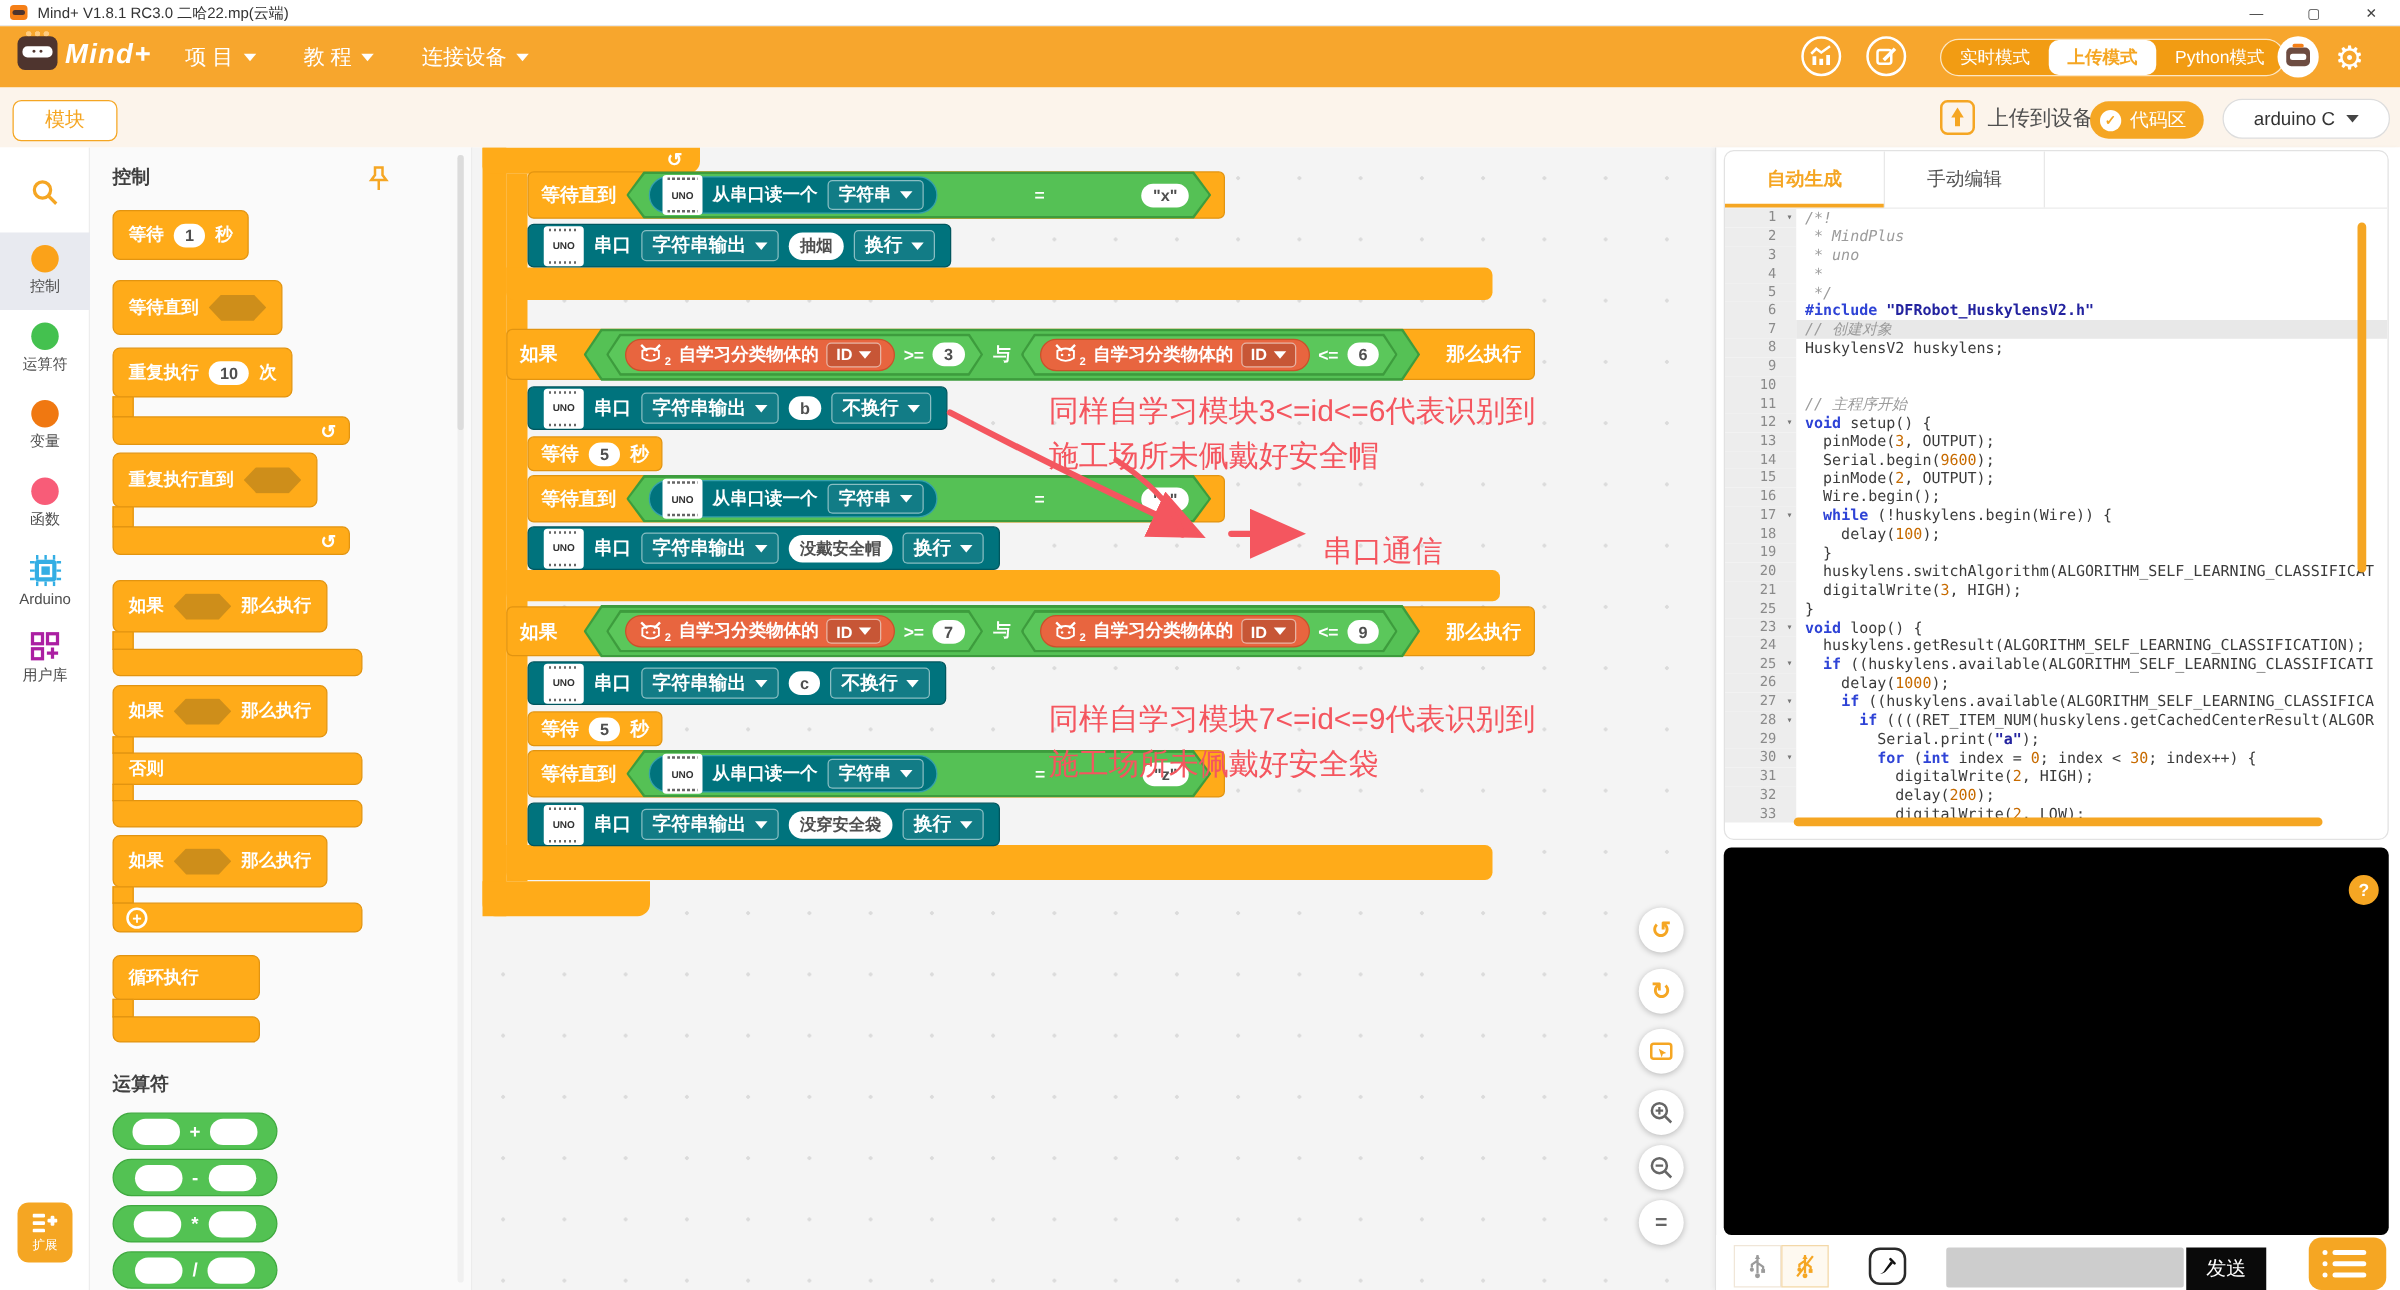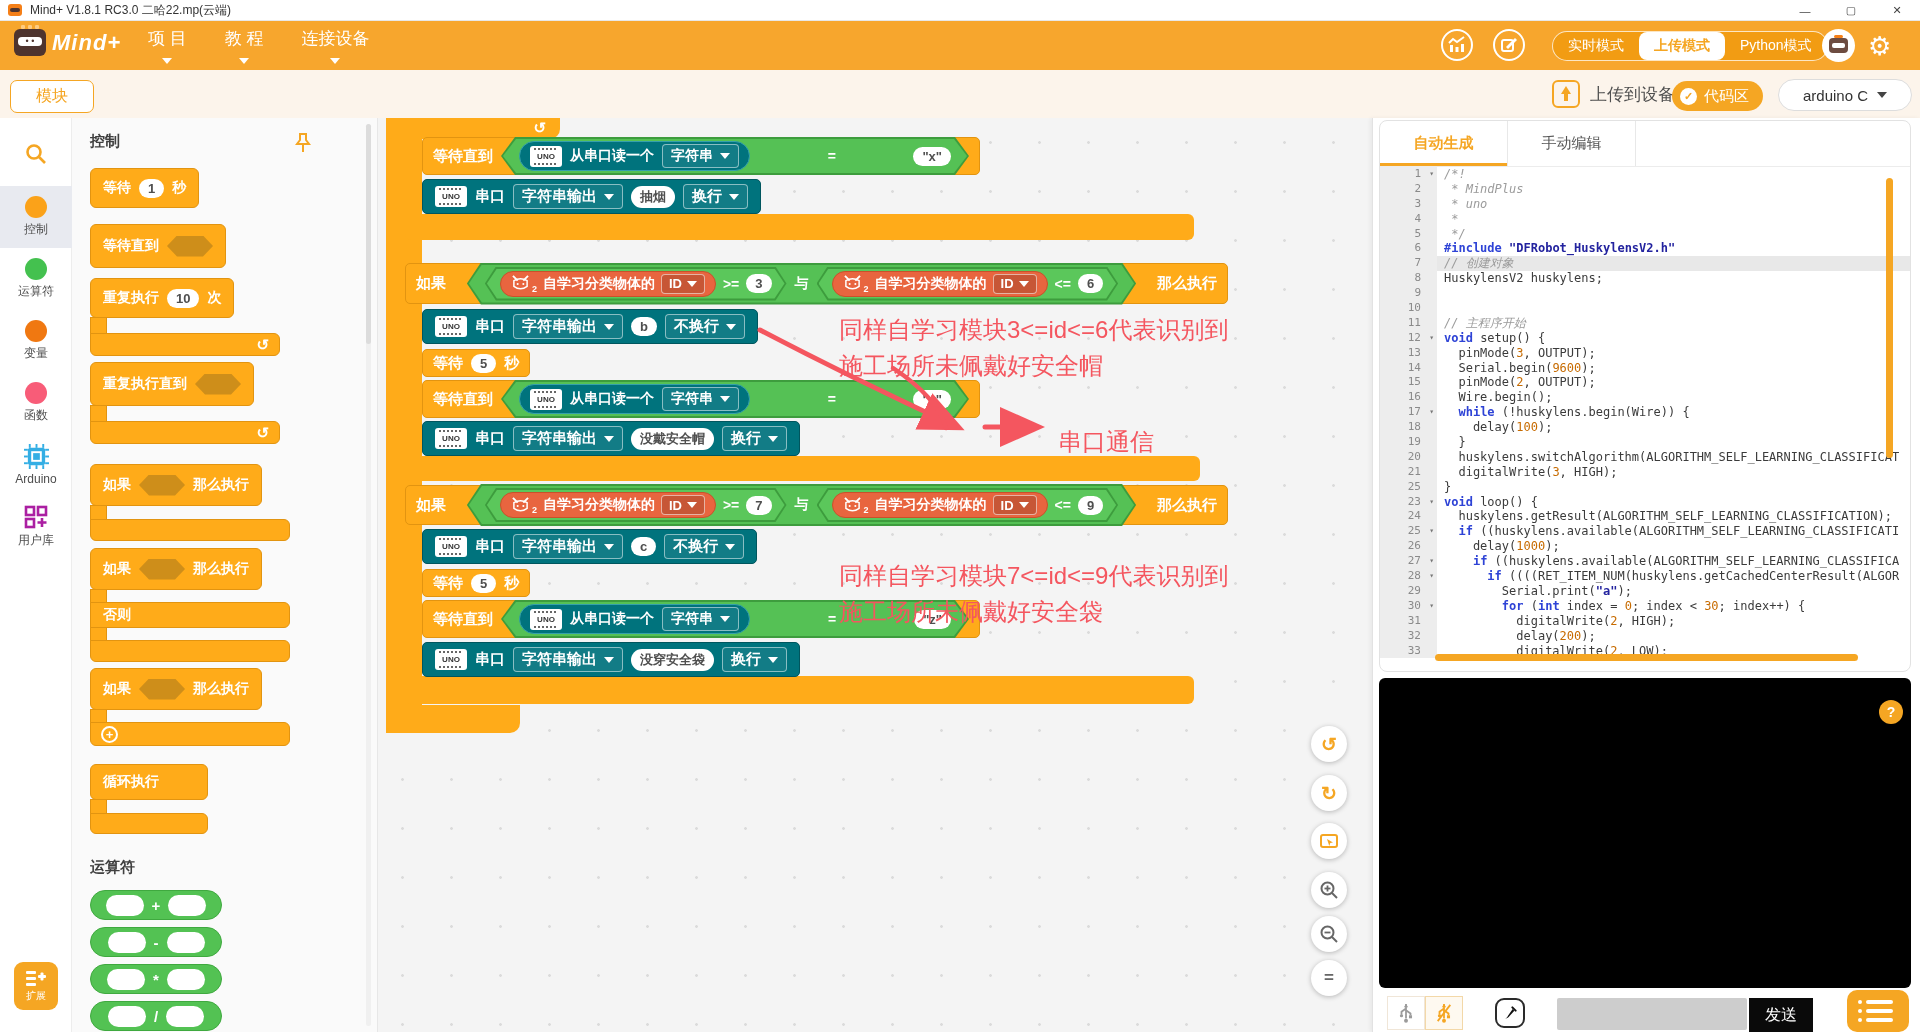--- a/index.html
+++ b/index.html
@@ -22,21 +22,21 @@
   .logo{position:absolute;left:14px;top:8px;display:flex;align-items:center;gap:6px;}
   .logo-bot{width:32px;height:27px;background:#4E342E;border-radius:6px;position:relative;}
   .logo-bot::before{content:"";position:absolute;left:4px;top:8px;width:24px;height:9px;background:#fff;border-radius:4px;}
   .logo-bot::after{content:"• •";position:absolute;left:0;right:0;top:6px;text-align:center;font-size:9px;color:#4E342E;line-height:12px;}
   .logo-ant{position:absolute;left:6px;top:-4px;width:20px;height:4px;
             background:radial-gradient(circle at 3px 2px,#FFCC80 2px,transparent 2.4px),
                        radial-gradient(circle at 10px 2px,#FFCC80 2px,transparent 2.4px),
                        radial-gradient(circle at 17px 2px,#FFCC80 2px,transparent 2.4px);}
   .logo-text{color:#fff;font-size:22px;font-weight:bold;font-style:italic;letter-spacing:1px;}
   .menus{position:absolute;left:148px;top:0;height:49px;display:flex;align-items:center;gap:38px;}
-  .menu{display:flex;align-items:center;gap:8px;color:#fff;font-size:17px;flex-direction:column;}
+  .menu{display:flex;align-items:center;gap:8px;color:#fff;font-size:17px;}
   .crt{width:0;height:0;border-left:5px solid transparent;border-right:5px solid transparent;border-top:6px solid #fff;}
   .circle-icon{position:absolute;width:34px;height:34px;top:7px;border-radius:50%;
                display:flex;align-items:center;justify-content:center;}
   .modes{position:absolute;left:1552px;top:10px;height:30px;background:#F29C13;
          border:1px solid rgba(255,255,255,.75);border-radius:16px;display:flex;align-items:stretch;}
   .mode-btn{display:flex;align-items:center;padding:0 15px;color:#fff;font-size:14px;}
   .mode-btn.active{background:#fff;color:#F5A623;border-radius:8px;font-weight:bold;}
   .gear{position:absolute;left:1868px;top:9px;color:#fff;font-size:26px;line-height:32px;}
   .avatar{position:absolute;left:1822px;top:8px;width:33px;height:33px;background:#fff;border-radius:50%;
           display:flex;align-items:center;justify-content:center;}
@@ -100,21 +100,21 @@
 
   
   .canvas{position:absolute;left:378px;top:118px;width:994px;height:914px;background:#F4F4F4;
           background-image:radial-gradient(#DBDBDB 1.3px,transparent 1.5px);background-size:49px 49px;overflow:hidden;}
   .abs{position:absolute;}
   .bar{background:#FFAB19;}
   .orow{background:#FFAB19;border:1px solid #E29410;border-radius:5px;color:#fff;font-weight:600;font-size:15px;
         display:flex;align-items:center;gap:8px;padding:0 10px;}
   .trow{background:#00737D;border:1px solid #00565E;border-radius:5px;color:#fff;font-weight:600;font-size:15px;
         display:inline-flex;align-items:center;gap:8px;padding:0 12px;height:35px;}
-  .uno{width:32px;height:21px;background:#fff;border-radius:3px;color:#333;font-size:8px;font-weight:bold;
+  .uno{width:32px;height:32px;background:#fff;border-radius:3px;color:#333;font-size:8px;font-weight:bold;
        display:flex;align-items:center;justify-content:center;position:relative;flex:none;}
   .uno::before,.uno::after{content:"";position:absolute;left:4px;right:4px;height:2px;
        background-image:repeating-linear-gradient(90deg,#666 0 2px,transparent 2px 4px);}
   .uno::before{top:2px;} .uno::after{bottom:2px;}
   .tdd{background:rgba(255,255,255,.07);border:1px solid rgba(255,255,255,.5);border-radius:4px;
        padding:2px 8px;display:inline-flex;align-items:center;gap:7px;color:#fff;}
   .hx{display:inline-flex;background:#3D9C3D;padding:2px;
       clip-path:polygon(14px 0,calc(100% - 14px) 0,100% 50%,calc(100% - 14px) 100%,14px 100%,0 50%);}
   .hxin{display:inline-flex;align-items:center;gap:8px;background:#55C155;padding:2px 16px;
       clip-path:polygon(13px 0,calc(100% - 13px) 0,100% 50%,calc(100% - 13px) 100%,13px 100%,0 50%);}

